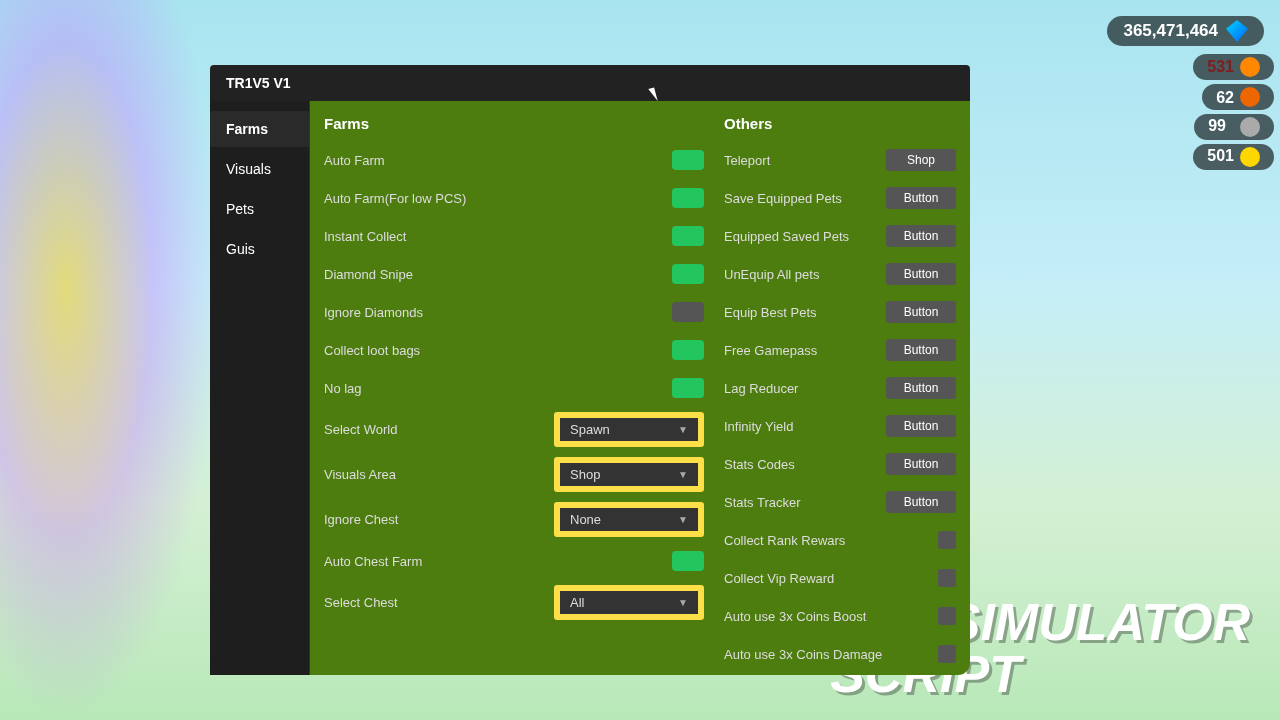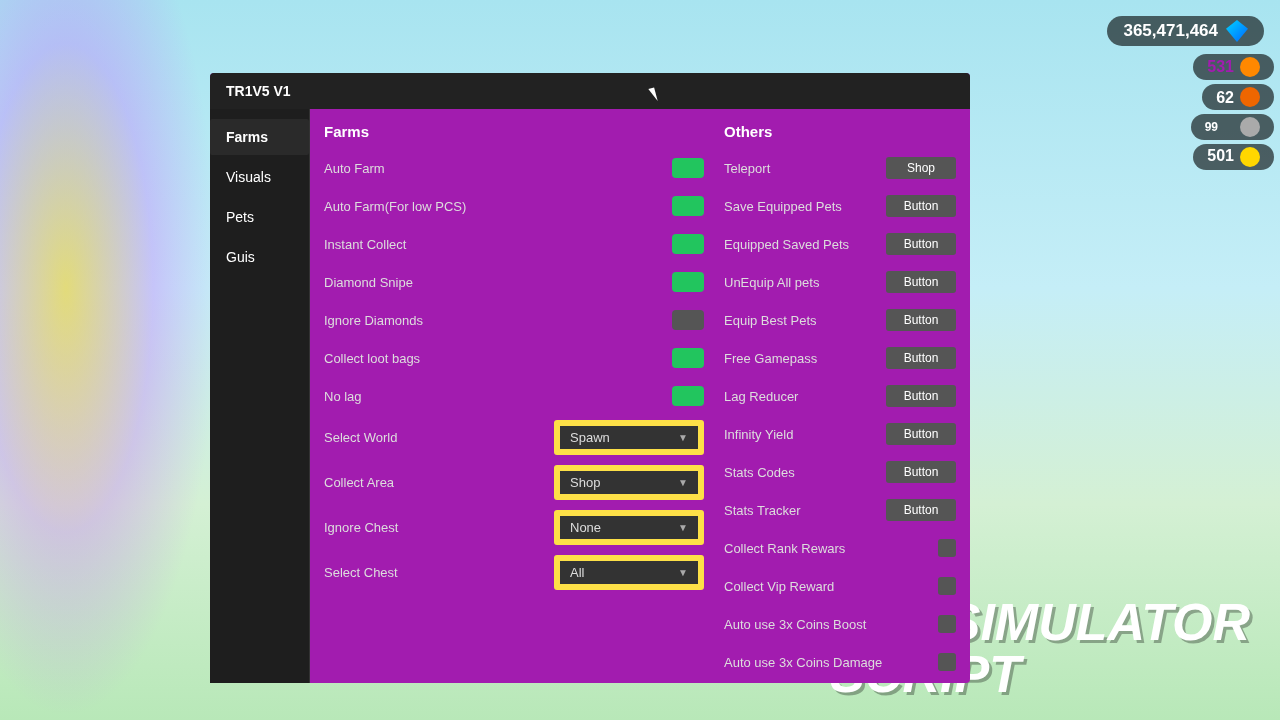--- a/index.html
+++ b/index.html
@@ -72,26 +72,25 @@
       text-shadow: 3px 3px 0 rgba(0,0,0,0.3);
     }
 
     
     .main-panel {
       position: absolute;
       left: 210px;
       top: 65px;
       width: 760px;
       height: 610px;
-      background: #a21caf;
-      border-radius: 4px;
+      background: #4d7c0f;
+      border-radius: 12px;
       z-index: 20;
       display: flex;
       flex-direction: column;
-      margin-top: 8px;
     }
 
     .panel-titlebar {
       background: #222;
       padding: 10px 16px;
       border-radius: 4px 4px 0 0;
       display: flex;
       align-items: center;
     }
 
@@ -274,29 +273,29 @@
 </div>
 
 <div class="top-right-ui">
   <div style="display:flex; justify-content:flex-end; padding:8px 8px 0 0;">
     <div class="counter-bar">
       <span style="color:white;font-size:17px;font-weight:bold;">365,471,464</span>
       <div style="width:22px;height:22px;background:linear-gradient(135deg,#00d4ff,#0066ff);clip-path:polygon(50% 0%,100% 40%,50% 100%,0% 40%);"></div>
     </div>
   </div>
   <div style="display:flex; flex-direction:column; align-items:flex-end; gap:4px; padding-right:6px; padding-top:4px;">
-    <div style="background:rgba(0,0,0,0.6);border-radius:20px;padding:3px 14px;color:#a21caf;font-size:16px;font-weight:bold;display:flex;align-items:center;gap:6px;">
+    <div style="background:rgba(0,0,0,0.6);border-radius:20px;padding:3px 14px;color:#7f1d1d;font-size:16px;font-weight:bold;display:flex;align-items:center;gap:6px;">
       <span>531</span>
       <div style="width:20px;height:20px;background:#ff8800;border-radius:50%;"></div>
     </div>
     <div style="background:rgba(0,0,0,0.6);border-radius:20px;padding:3px 14px;color:white;font-size:16px;font-weight:bold;display:flex;align-items:flex-end;gap:6px;">
       <span>62</span>
       <div style="width:20px;height:20px;background:#ee6600;border-radius:50%;"></div>
     </div>
-    <div style="background:rgba(0,0,0,0.6);border-radius:20px;padding:3px 14px;color:white;font-size:12px;font-weight:bold;display:flex;align-items:center;gap:22px;">
+    <div style="background:rgba(0,0,0,0.6);border-radius:20px;padding:3px 14px;color:white;font-size:16px;font-weight:bold;display:flex;align-items:flex-start;gap:14px;">
       <span>99</span>
       <div style="width:20px;height:20px;background:#aaaaaa;border-radius:50%;"></div>
     </div>
     <div style="background:rgba(0,0,0,0.6);border-radius:20px;padding:3px 14px;color:white;font-size:16px;font-weight:bold;display:flex;align-items:flex-start;gap:6px;">
       <span>501</span>
       <div style="width:20px;height:20px;background:#ffd700;border-radius:50%;"></div>
     </div>
   </div>
 </div>
 
@@ -360,35 +359,39 @@
 
         <div class="farm-row">
           <span class="farm-label">Select World</span>
           <div class="dropdown">
             <span>Spawn</span>
             <span class="dropdown-arrow">▼</span>
           </div>
         </div>
 
         <div class="farm-row">
-          <span class="farm-label">Collect Area</span>
+          <span class="farm-label">Visuals Area</span>
           <div class="dropdown">
             <span>Shop</span>
             <span class="dropdown-arrow">▼</span>
           </div>
         </div>
 
         <div class="farm-row">
           <span class="farm-label">Ignore Chest</span>
           <div class="dropdown">
             <span>None</span>
             <span class="dropdown-arrow">▼</span>
           </div>
         </div>
 
+        <div class="farm-row">
+          <span class="farm-label">Auto Chest Farm</span>
+          <div class="toggle on"></div>
+        </div>
 
         <div class="farm-row">
           <span class="farm-label">Select Chest</span>
           <div class="dropdown">
             <span>All</span>
             <span class="dropdown-arrow">▼</span>
           </div>
         </div>
       </div>
 

